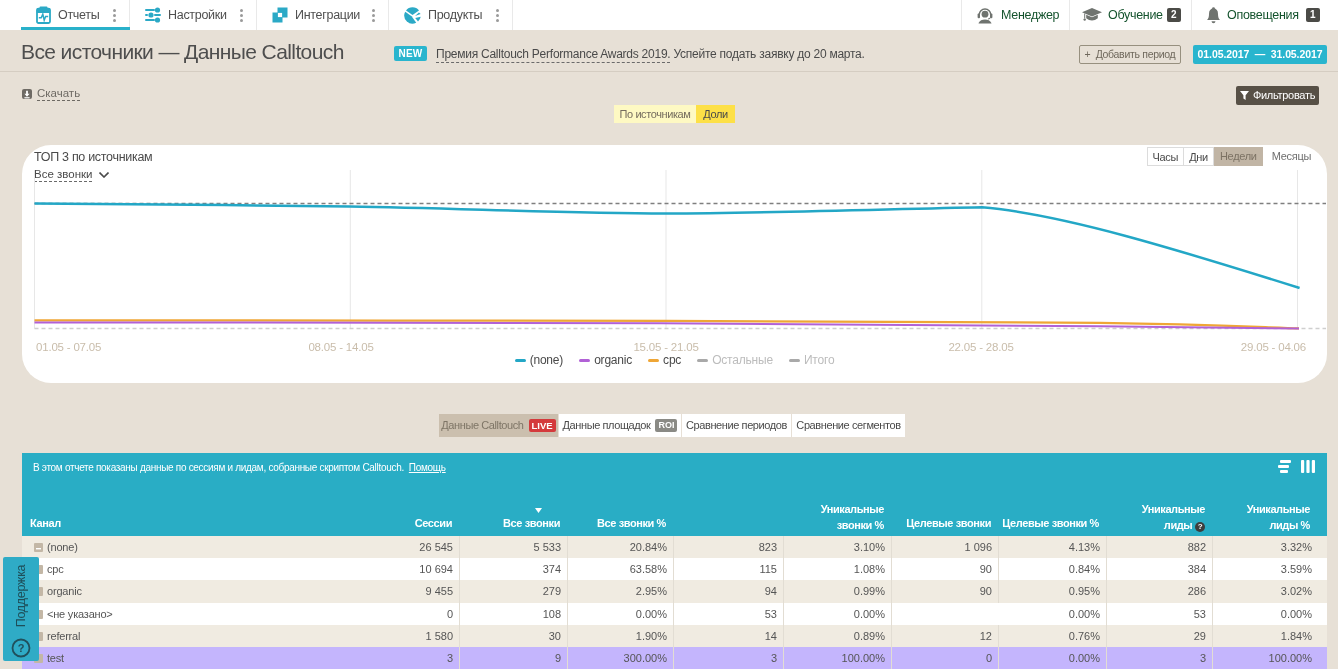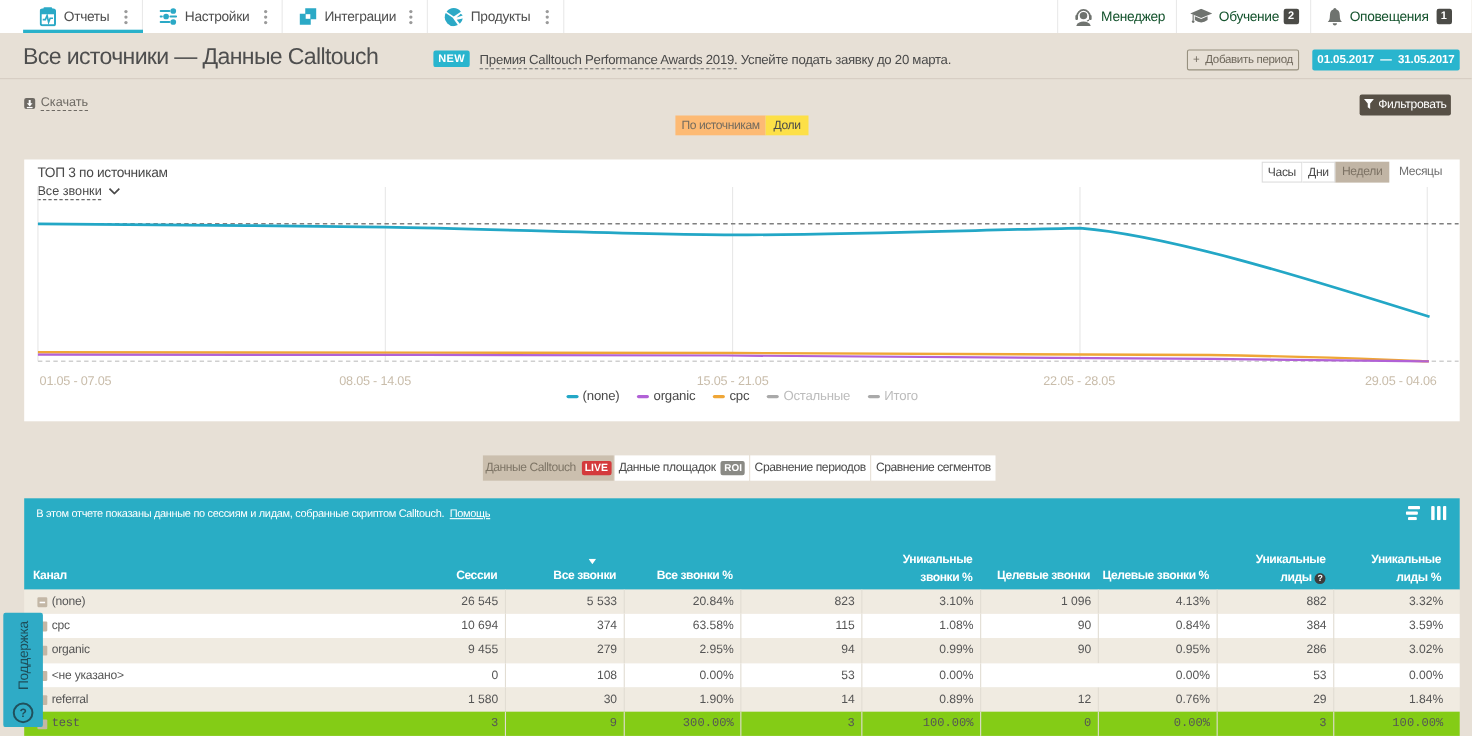--- a/index.html
+++ b/index.html
@@ -24,25 +24,25 @@
 #promo .dashed { border-bottom:1px dashed #6a6a6a; padding-bottom:1px; }
 #addperiod { position:absolute; left:1079px; top:45px; width:102px; height:19px; border:1px solid #97907f; border-radius:2px; color:#6f685c; font-size:10.5px; letter-spacing:-0.3px; text-align:center; line-height:17px; white-space:nowrap; }
 #daterange { position:absolute; left:1193px; top:45px; width:134px; height:19px; background:#29b5ce; border-radius:2px; color:#fff; font-size:10.5px; letter-spacing:-0.1px; font-weight:bold; text-align:center; line-height:19px; white-space:nowrap; }
 #hrule { position:absolute; left:0; top:71px; width:1338px; height:1px; background:#d5cdc2; }
 #download { position:absolute; left:22px; top:88px; height:11px; display:flex; align-items:center; }
 #download .dlicon { width:10px; height:10px; background:#6e6a64; border-radius:2px; margin-right:5px; }
 #download .dlicon svg { display:block; }
 #download .dltext { font-size:11.5px; color:#6e6a64; border-bottom:1px dashed #6e6a64; padding-bottom:1px; }
 #filterbtn { position:absolute; left:1236px; top:86px; width:83px; height:19px; background:#575046; border-radius:2px; color:#fff; font-size:11px; letter-spacing:-0.3px; text-align:center; line-height:19px; }
 #toggle { position:absolute; left:614px; top:105px; height:18px; display:flex; font-size:11.5px; }
-#toggle .t1 { background:#fdba74; color:#756c5e; width:82px; text-align:center; line-height:18px; letter-spacing:-0.4px; font-size:11px; }
+#toggle .t1 { background:#fef9c3; color:#756c5e; width:82px; text-align:center; line-height:18px; letter-spacing:-0.4px; font-size:11px; }
 #toggle .t2 { background:#fde047; color:#4a4a4a; width:39px; text-align:center; line-height:18px; letter-spacing:-0.4px; font-size:11px; }
 
 
-#chart { position:absolute; left:22px; top:145px; width:1305px; height:238px; background:#fff; }
+#chart { position:absolute; left:22px; top:145px; width:1305px; height:238px; background:#fff;border-radius:29px; }
 #ctitle { position:absolute; left:12px; top:5px; font-size:12.5px; letter-spacing:-0.3px; color:#4a4a4a; }
 #csub { position:absolute; left:12px; top:23px; font-size:11.5px; color:#4a4a4a; }
 #csub .lbl { border-bottom:1px dashed #6a6a6a; padding-bottom:1px; }
 #periods { position:absolute; right:16px; top:2px; height:19px; display:flex; font-size:11px; letter-spacing:-0.3px; }
 #periods div { line-height:19px; padding:0 5px; }
 #periods .pb { border:1px solid #dcdcdc; background:#fff; color:#4a4a4a; }
 #periods .pb2 { border:1px solid #dcdcdc; border-left:none; background:#fff; color:#4a4a4a; }
 #periods .pact { background:#c1b5a5; color:#7c7264; }
 #periods .plast { color:#6f6f6f; }
 .xlab { position:absolute; top:196px; font-size:11.5px; letter-spacing:-0.2px; color:#c9bdab; white-space:nowrap; width:90px; text-align:center; }
@@ -342,21 +342,21 @@
         <div class="cell colsep" style="left:334px; width:104px; padding-right:6px;">1 580</div>
         <div class="cell colsep" style="left:438px; width:108px; padding-right:6px;">30</div>
         <div class="cell colsep" style="left:546px; width:106px; padding-right:6px;">1.90%</div>
         <div class="cell colsep" style="left:652px; width:110px; padding-right:6px;">14</div>
         <div class="cell colsep" style="left:762px; width:108px; padding-right:6px;">0.89%</div>
         <div class="cell colsep" style="left:870px; width:107px; padding-right:6px;">12</div>
         <div class="cell colsep" style="left:977px; width:108px; padding-right:6px;">0.76%</div>
         <div class="cell colsep" style="left:1085px; width:106px; padding-right:6px;">29</div>
         <div class="cell " style="left:1191px; width:114px; padding-right:15px;">1.84%</div>
       </div>
-<div class="row" style="top:194.0px; background:#84cc16;font-family:Liberation Mono, monospace;">
+<div class="row" style="top:194.0px; background:#c4b5fd;">
         <div class="expand"></div>
         <div class="chan">test</div>
         <div class="cell colsep" style="left:334px; width:104px; padding-right:6px;">3</div>
         <div class="cell colsep" style="left:438px; width:108px; padding-right:6px;">9</div>
         <div class="cell colsep" style="left:546px; width:106px; padding-right:6px;">300.00%</div>
         <div class="cell colsep" style="left:652px; width:110px; padding-right:6px;">3</div>
         <div class="cell colsep" style="left:762px; width:108px; padding-right:6px;">100.00%</div>
         <div class="cell colsep" style="left:870px; width:107px; padding-right:6px;">0</div>
         <div class="cell colsep" style="left:977px; width:108px; padding-right:6px;">0.00%</div>
         <div class="cell colsep" style="left:1085px; width:106px; padding-right:6px;">3</div>

